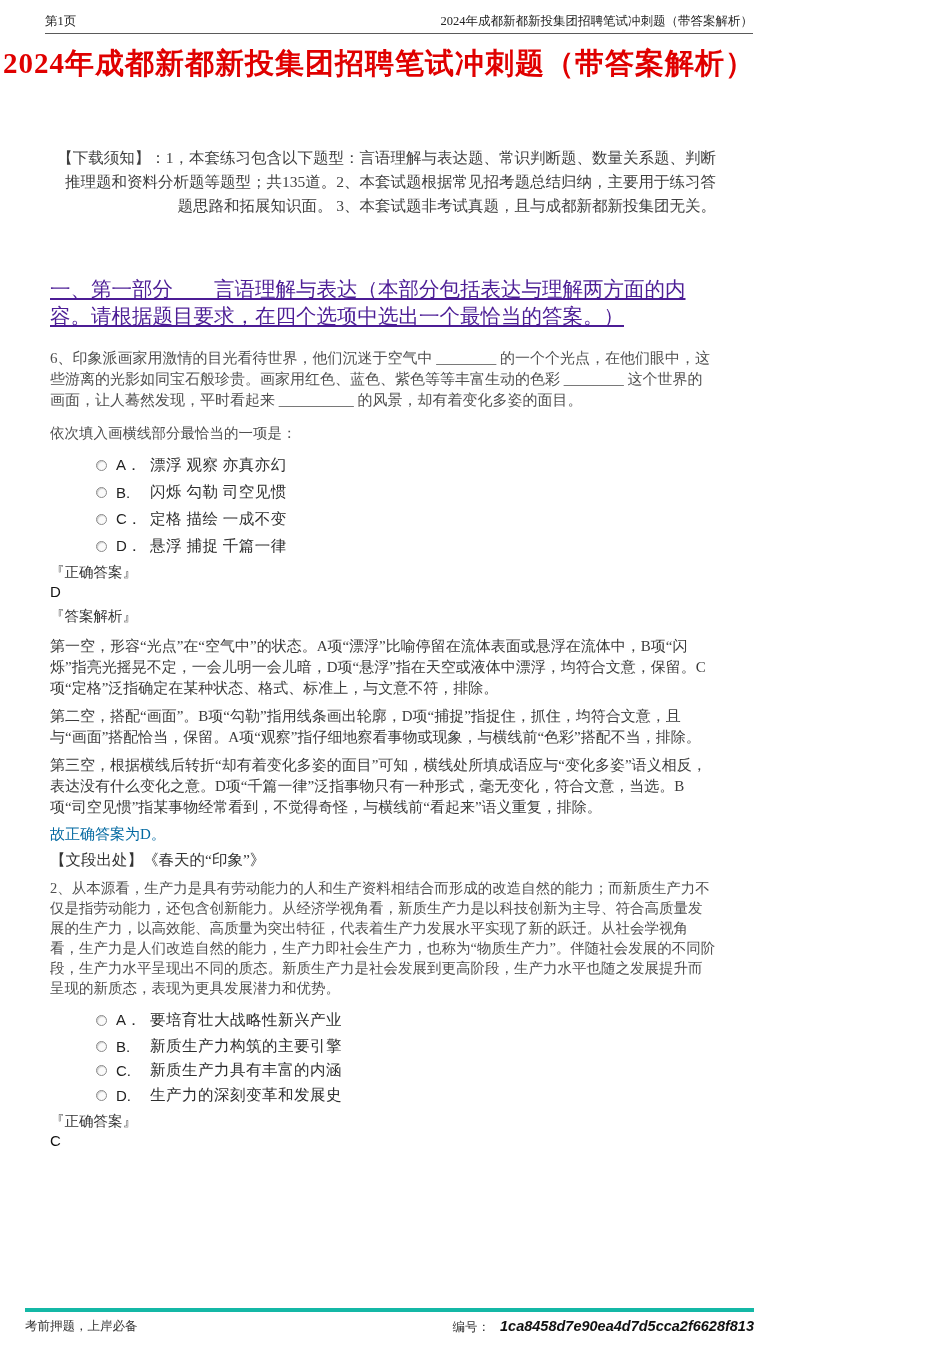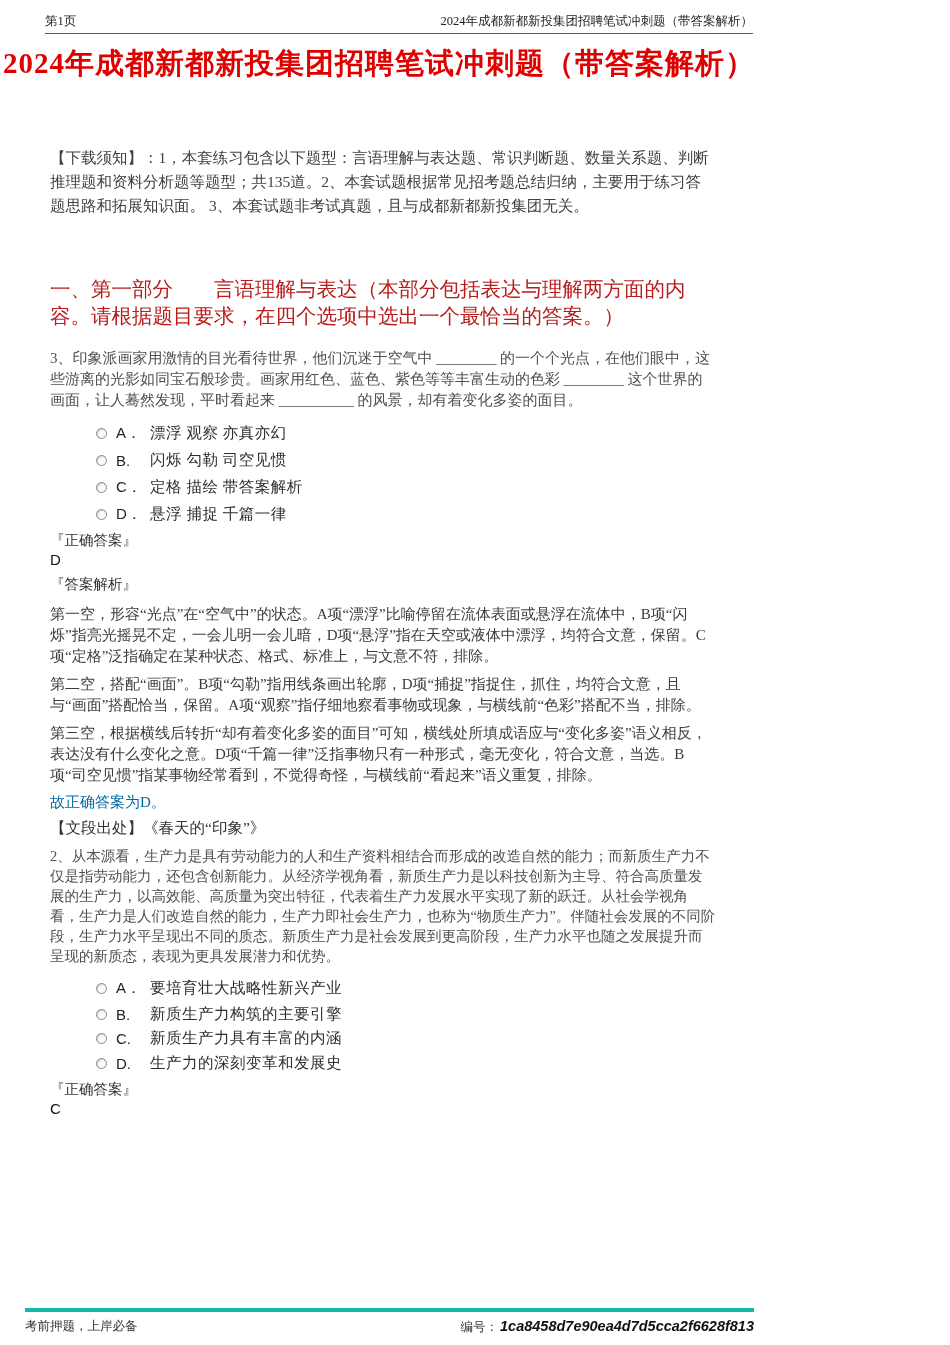--- a/index.html
+++ b/index.html
@@ -17,23 +17,23 @@
     font-size:12.5px; color:#222222;
   }
   .header .h-right { font-size:12.5px; }
   
   .main-title {
     position:absolute; top:44px; left:0; right:0; text-align:center;
     font-size:29px; font-weight:bold; color:#e00000; letter-spacing:1px;
   }
   
   .content { position:absolute; top:140px; left:50px; right:42px; }
-  .notice { margin-top:6px; font-size:15.5px; line-height:24px; color:#3f3f3f; }
+  .notice { margin-top:6px; font-size:15.5px; line-height:24px; color:#3f3f3f;text-align:right; }
   .section-heading {
-    margin-top:58px; font-size:20.5px; line-height:27px; color:#b91c1c;
+    margin-top:58px; font-size:20.5px; line-height:27px; color:#4c1d95;text-decoration:underline;
   }
   .stem { margin-top:18px; font-size:15px; line-height:21px; color:#4f4f4f; }
   .stem2 { margin-top:9px; font-size:14.5px; line-height:20px; color:#4f4f4f; }
   .prompt { margin-top:13px; font-size:14.5px; line-height:19px; color:#4f4f4f; }
   .options { margin-top:9px; }
   .option-row { display:flex; align-items:center; height:27px; padding-left:46px; }
   .options.tight .option-row.mid { height:24px; }
   .radio {
     width:11px; height:11px; border:1px solid #8a8a8a; border-radius:50%;
     background:#fbfbfb; box-shadow:inset 1px 1px 1px rgba(0,0,0,0.18);
@@ -52,21 +52,21 @@
   .analysis-p { margin-top:7px; font-size:15px; line-height:21px; color:#3b3b3b; }
   .conclusion { margin-top:7px; font-size:15px; line-height:19px; color:#0369a1; }
   .source { margin-top:6px; font-size:15.5px; line-height:19px; color:#333333; }
   
   .footer {
     position:absolute; top:1308px; left:25px; right:4px;
     border-top:4px solid #14b8a6; padding-top:6px;
     display:flex; justify-content:space-between; align-items:flex-start;
   }
   .footer .f-left { font-size:12.5px; color:#333333; }
-  .footer .f-right { font-size:12.5px; color:#333333; display:flex; align-items:baseline; }
+  .footer .f-right { font-size:12.5px; color:#333333; display:flex; align-items:baseline;gap:8px; }
   .footer .f-id {
     font-family:"Liberation Sans","DejaVu Sans",sans-serif;
     font-size:14.5px; font-weight:bold; color:#111111; margin-left:2px;font-style:italic;
   }
 </style>
 </head>
 <body>
 
 <div class="page">
 
@@ -76,37 +76,38 @@
   </div>
 
   <div class="main-title">2024年成都新都新投集团招聘笔试冲刺题（带答案解析）</div>
 
   <div class="content">
 
     <div class="notice">【下载须知】：1，本套练习包含以下题型：言语理解与表达题、常识判断题、数量关系题、判断推理题和资料分析题等题型；共135道。2、本套试题根据常见招考题总结归纳，主要用于练习答题思路和拓展知识面。 3、本套试题非考试真题，且与成都新都新投集团无关。</div>
 
     <div class="section-heading">一、第一部分　　言语理解与表达（本部分包括表达与理解两方面的内容。请根据题目要求，在四个选项中选出一个最恰当的答案。）</div>
 
-    <div class="stem">3、印象派画家用激情的目光看待世界，他们沉迷于空气中 ________ 的一个个光点，在他们眼中，这些游离的光影如同宝石般珍贵。画家用红色、蓝色、紫色等等丰富生动的色彩 ________ 这个世界的画面，让人蓦然发现，平时看起来 __________ 的风景，却有着变化多姿的面目。</div>
+    <div class="stem">6、印象派画家用激情的目光看待世界，他们沉迷于空气中 ________ 的一个个光点，在他们眼中，这些游离的光影如同宝石般珍贵。画家用红色、蓝色、紫色等等丰富生动的色彩 ________ 这个世界的画面，让人蓦然发现，平时看起来 __________ 的风景，却有着变化多姿的面目。</div>
+    <div class="prompt">依次填入画横线部分最恰当的一项是：</div>
 
     <div class="options">
       <div class="option-row">
         <span class="radio"></span>
         <span class="opt-letter">A．</span>
         <span class="opt-text">漂浮 观察 亦真亦幻</span>
       </div>
       <div class="option-row">
         <span class="radio"></span>
         <span class="opt-letter">B.</span>
         <span class="opt-text">闪烁 勾勒 司空见惯</span>
       </div>
       <div class="option-row">
         <span class="radio"></span>
         <span class="opt-letter">C．</span>
-        <span class="opt-text">定格 描绘 带答案解析</span>
+        <span class="opt-text">定格 描绘 一成不变</span>
       </div>
       <div class="option-row">
         <span class="radio"></span>
         <span class="opt-letter">D．</span>
         <span class="opt-text">悬浮 捕捉 千篇一律</span>
       </div>
     </div>
 
     <div class="ans-label">『正确答案』</div>
     <div class="ans-letter">D</div>

